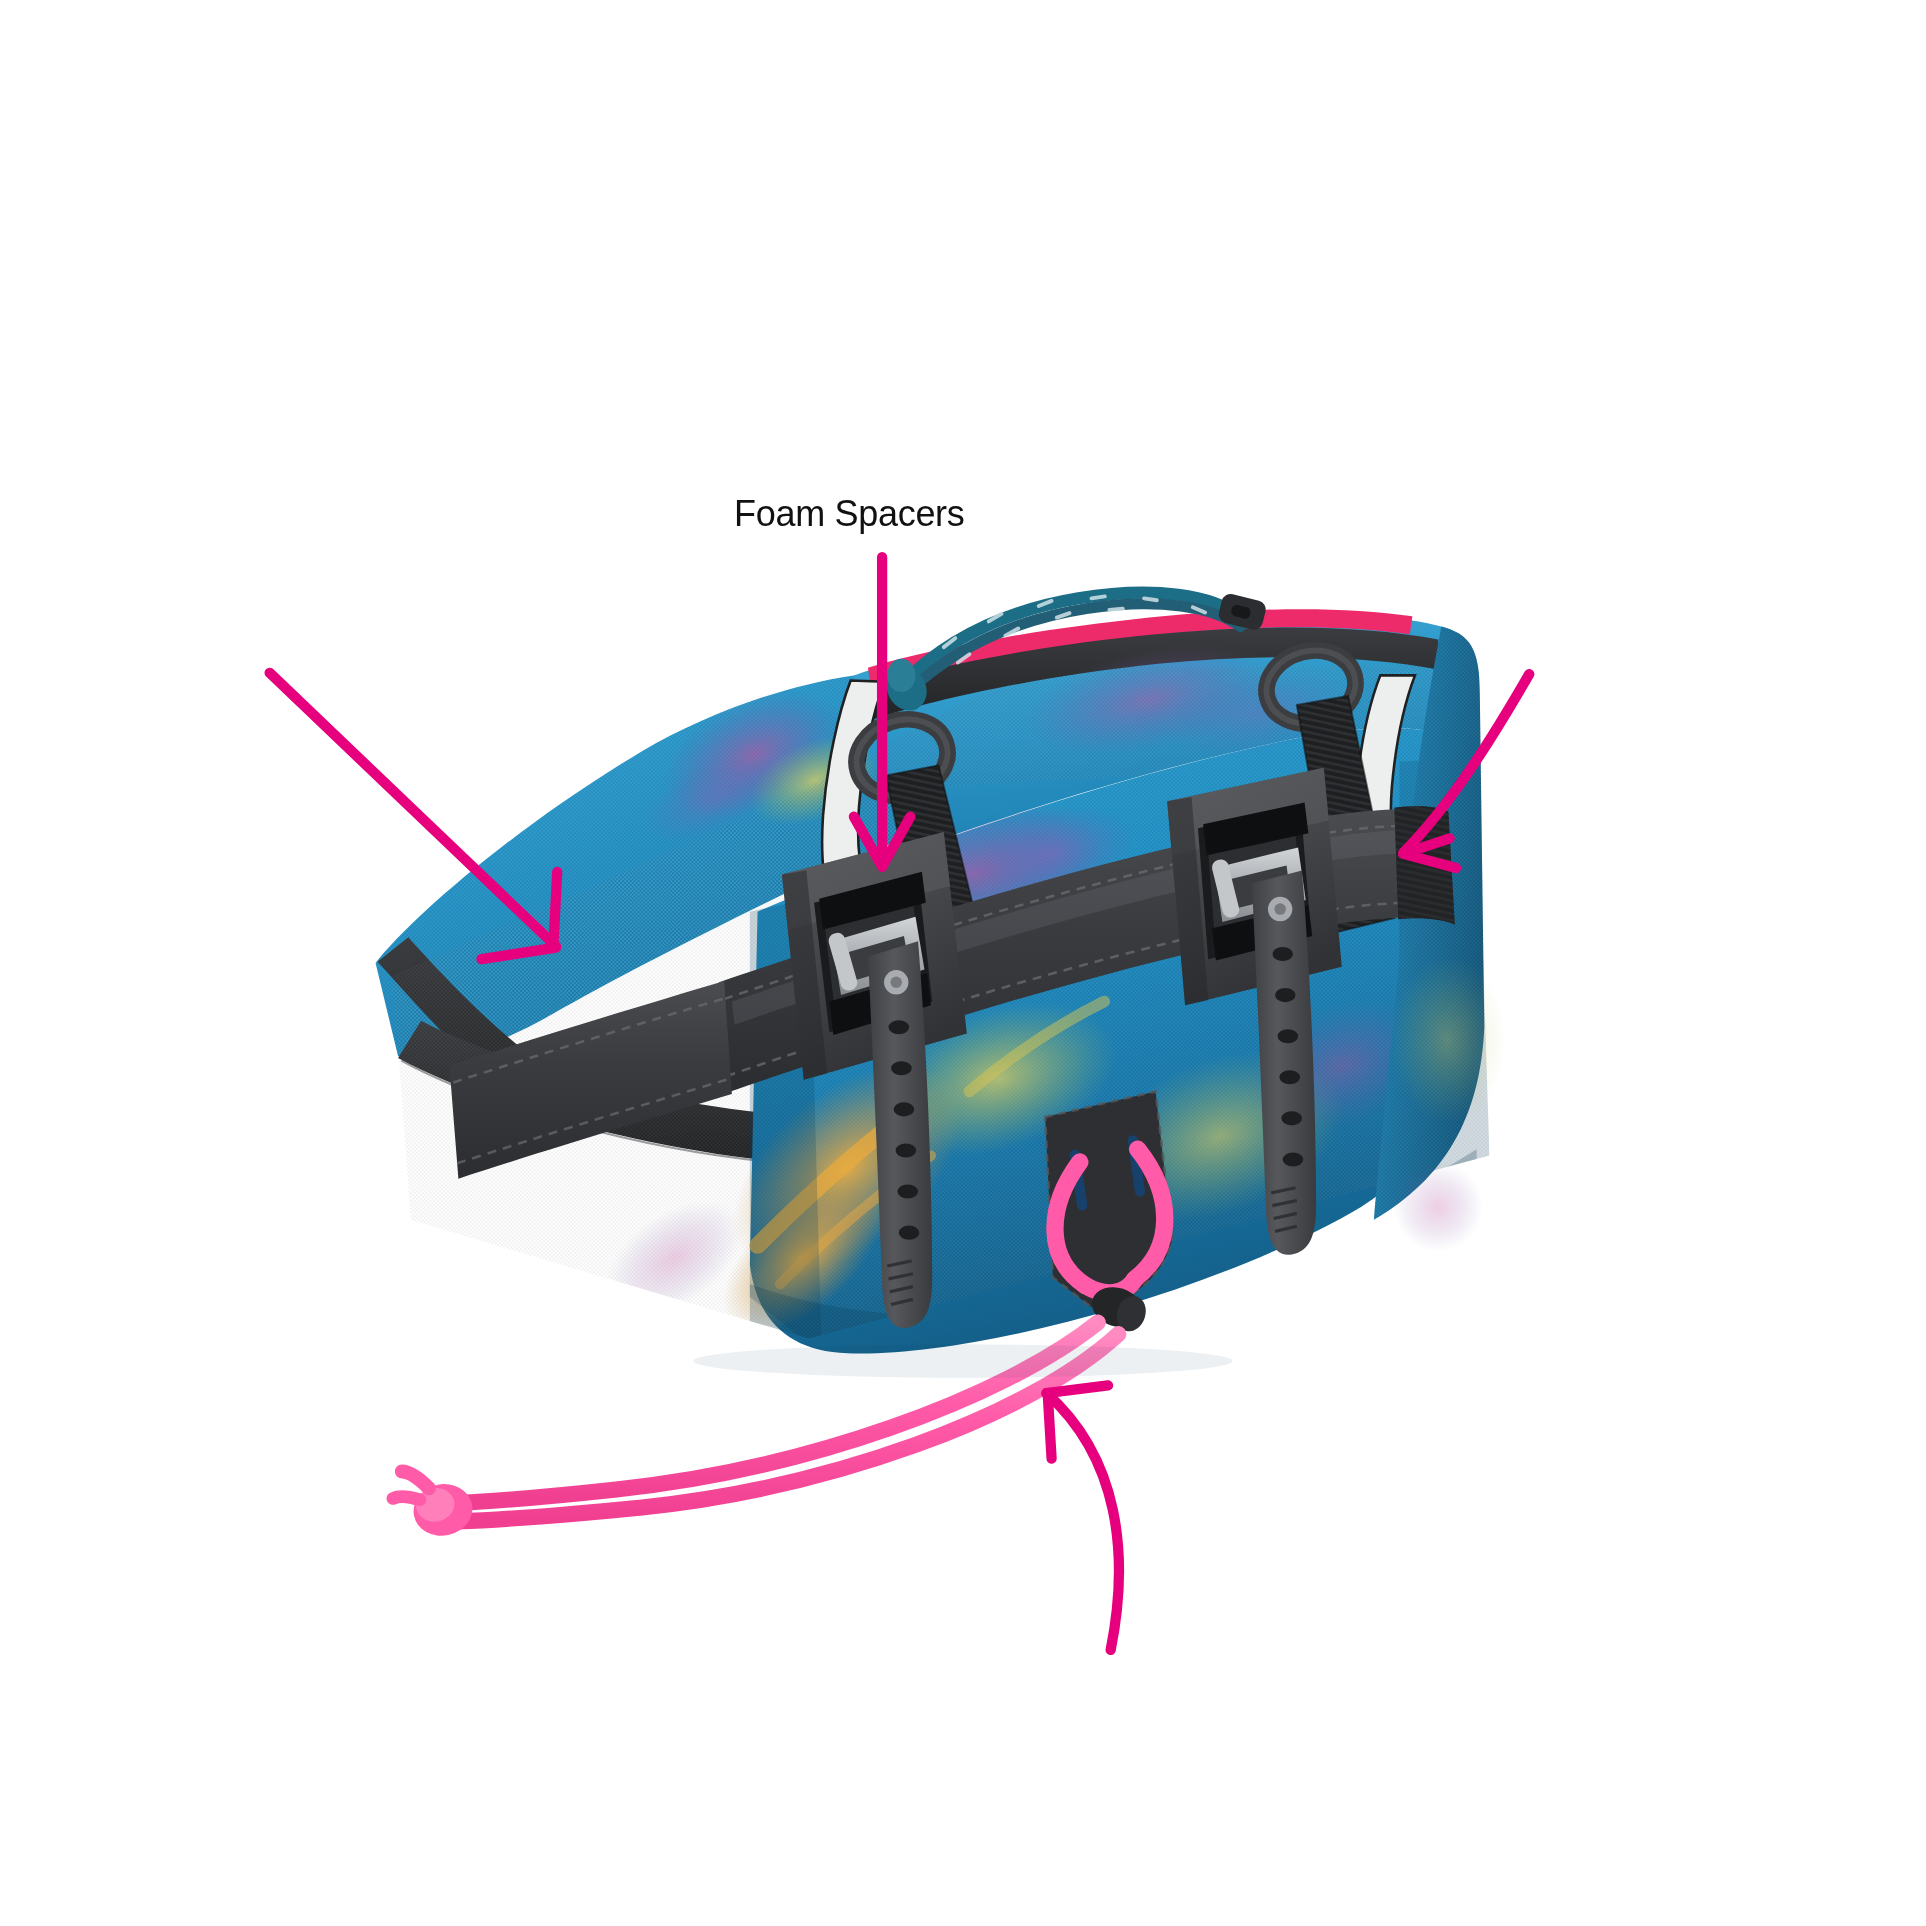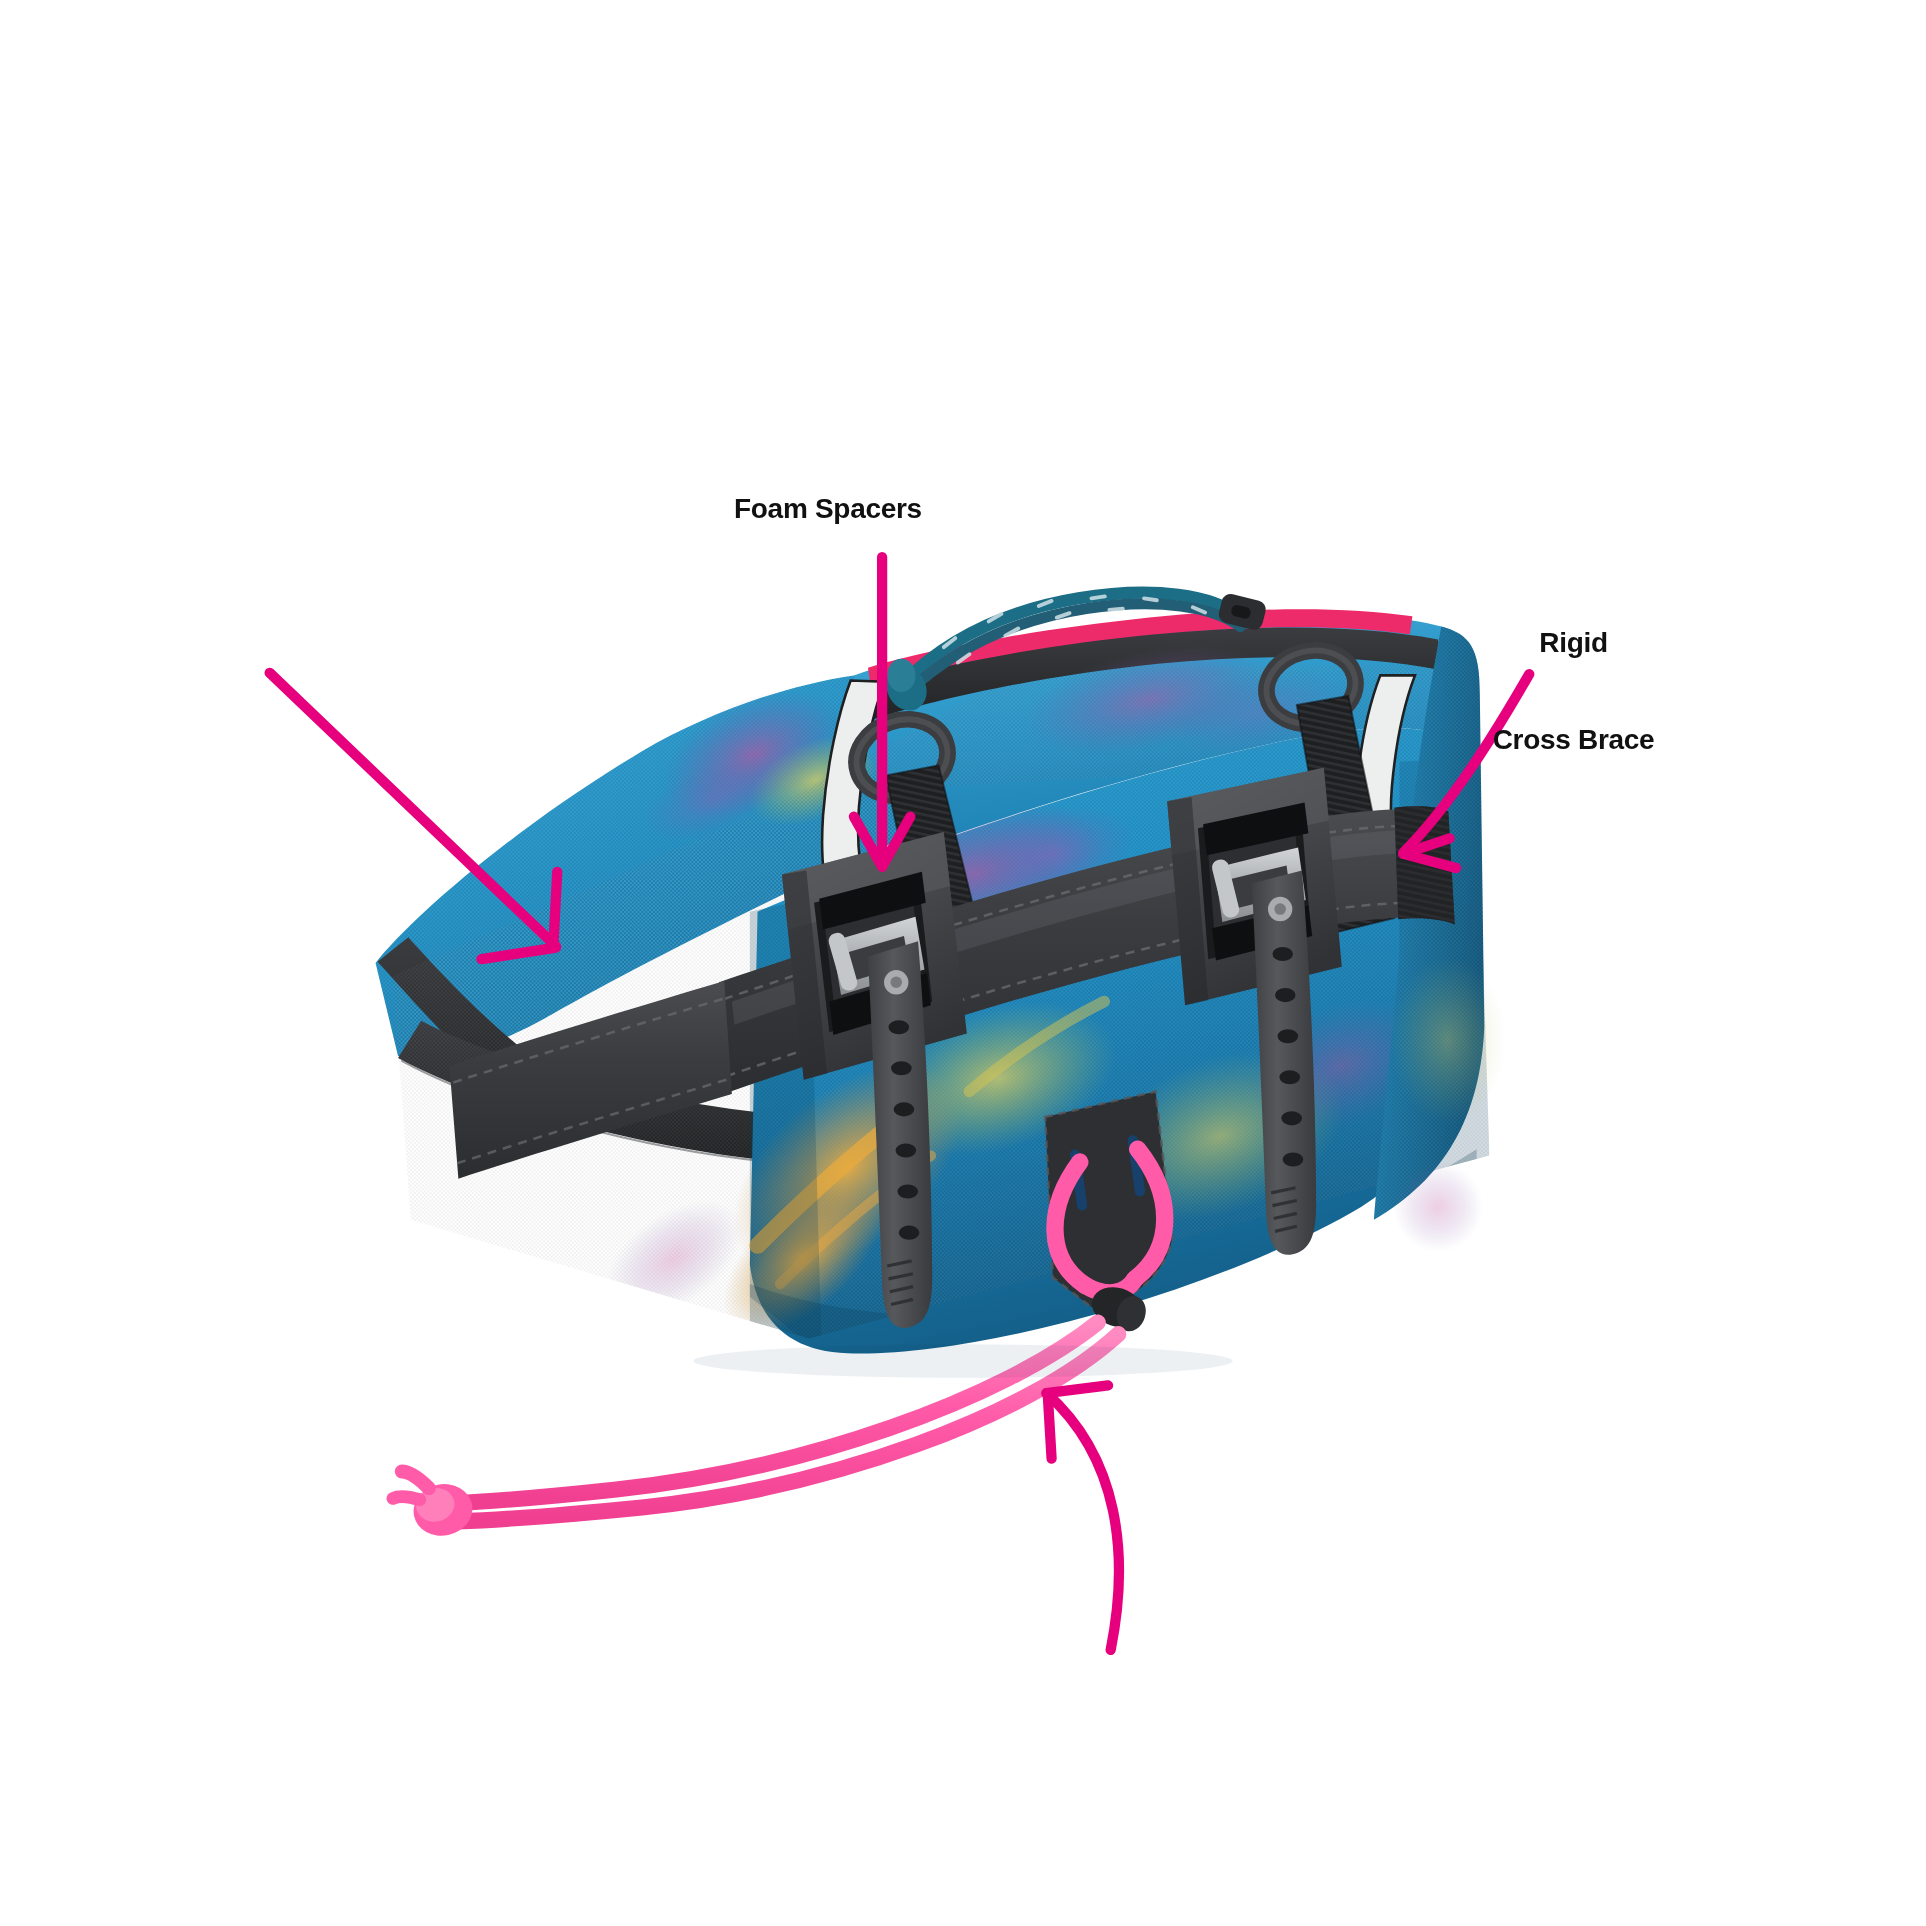--- a/index.html
+++ b/index.html
@@ -1,19 +1,19 @@
 <!DOCTYPE html>
 <html style="font-size:10.3px"><head>
 <meta charset="utf-8">
 <style>
   html,body{margin:0;padding:0;background:#fff;}
   body{width:1926px;height:1926px;position:relative;overflow:hidden;
        font-family:"Liberation Sans","DejaVu Sans",sans-serif;}
   #stage{position:absolute;inset:0;width:1926px;height:1926px;background:#ffffff;}
-  .label{position:absolute;color:#111111;font-weight:700;font-size:28px;
+  .label{position:absolute;color:#111111;font-weight:400;font-size:36px;
          line-height:1.16;letter-spacing:-0.3px;white-space:pre;}
   .label.ctr{text-align:center;}
   svg{position:absolute;left:0;top:0;width:1926px;height:1926px;overflow:visible;}
   #art{pointer-events:none;}
 </style>
 </head>
 <body>
 
 <div id="stage">
 
@@ -453,20 +453,16 @@
         <path d="M1730 2570 C 1760 2420, 1742 2270, 1630 2170"></path>
         <path d="M1632 2172 L1638 2272"></path>
         <path d="M1630 2170 L1726 2158"></path>
       </g>
     </g>
   </svg>
 
 
   <div class="label" style="left:734px;top:493px;">Foam Spacers</div>
 
-  <div class="label ctr" style="left:1400px;top:562px;width:347px;">
-    <div>Rigid</div>
-    <div>Cross Brace</div>
-  </div>
 
 
 </div>
 
 
 </body></html>

